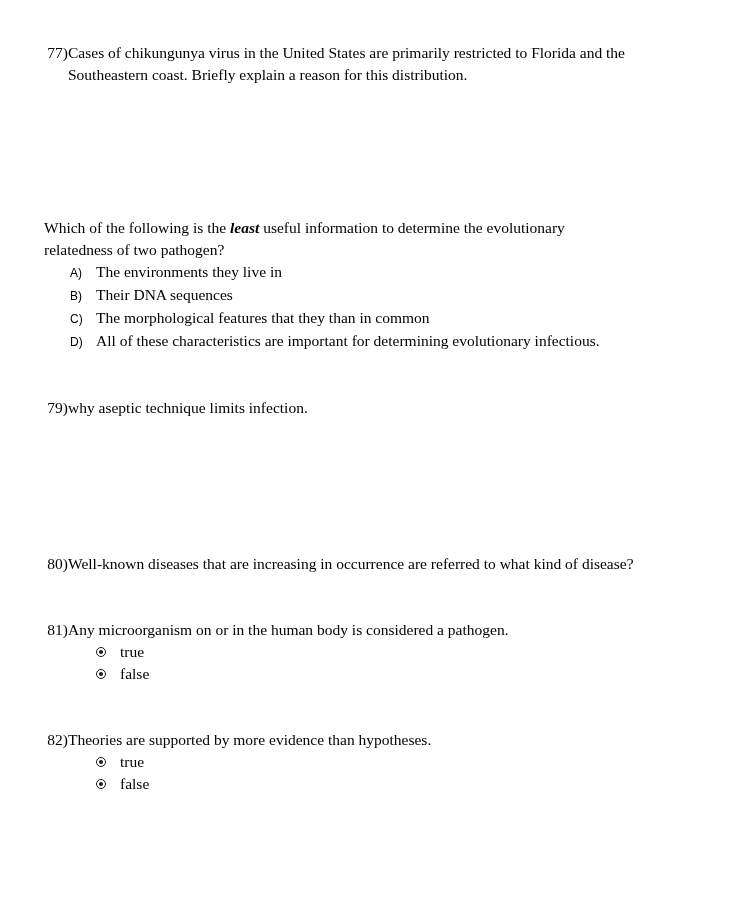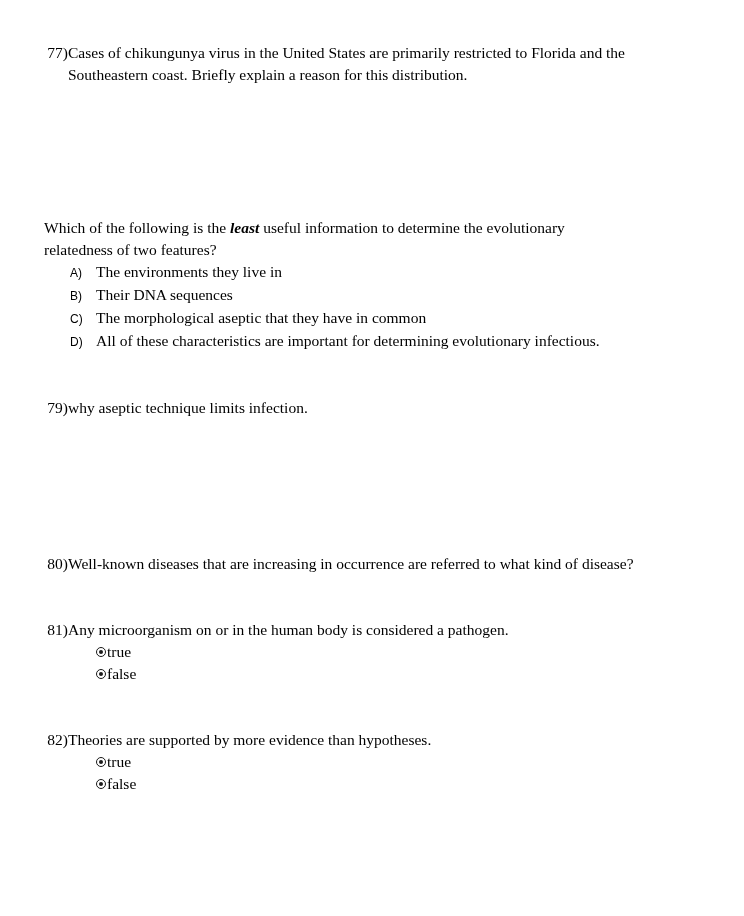--- a/index.html
+++ b/index.html
@@ -67,53 +67,53 @@
     justify-content: center;
     flex-shrink: 0;
   }
   .radio::after {
     content: "";
     width: 4px;
     height: 4px;
     background: #1a1a1a;
     border-radius: 50%;
   }
-  .tf-label { margin-left: 1px; white-space: nowrap; }
+  .tf-label { margin-left: 14px; white-space: nowrap; }
 
   em { font-style: italic; font-weight: bold; }
 </style>
 </head>
 <body>
 
 <div class="page">
 
   <div class="question gap-answer">
     <span class="q-number">77)</span>
     <div class="q-body">
       <div class="line">Cases of chikungunya virus in the United States are primarily restricted to Florida and the</div>
       <div class="line">Southeastern coast. Briefly explain a reason for this distribution.</div>
     </div>
   </div>
 
   <div class="question gap-std">
     <div class="q-body">
       <div class="line"><span>Which of the following is the </span><em>least</em><span> useful information to determine the evolutionary</span></div>
-      <div class="line">relatedness of two features?</div>
+      <div class="line">relatedness of two pathogen?</div>
       <div class="options">
         <div class="option">
           <span class="opt-letter">A)</span>
           <span class="opt-text">The environments they live in</span>
         </div>
         <div class="option">
           <span class="opt-letter">B)</span>
           <span class="opt-text">Their DNA sequences</span>
         </div>
         <div class="option">
           <span class="opt-letter">C)</span>
-          <span class="opt-text">The morphological aseptic that they have in common</span>
+          <span class="opt-text">The morphological features that they than in common</span>
         </div>
         <div class="option">
           <span class="opt-letter">D)</span>
           <span class="opt-text">All of these characteristics are important for determining evolutionary infectious.</span>
         </div>
       </div>
     </div>
   </div>
 
   <div class="question gap-answer2">

